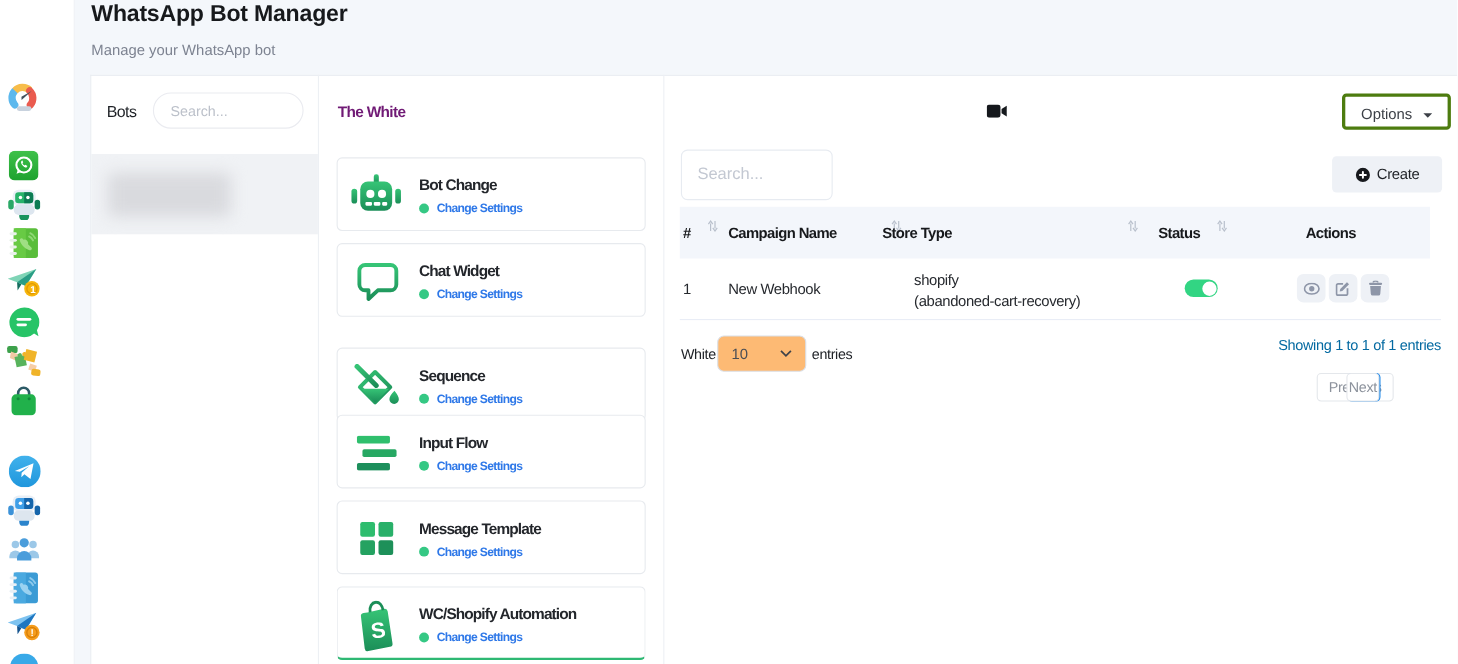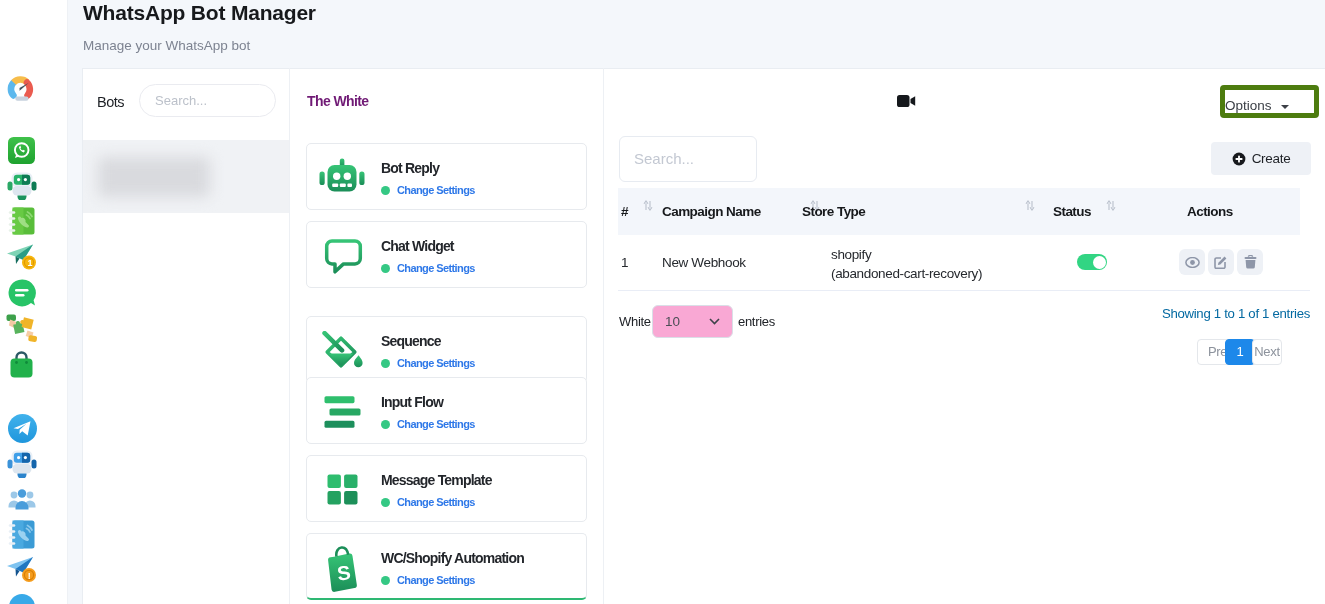--- a/index.html
+++ b/index.html
@@ -22,38 +22,38 @@
   
   .col2-title { left:307px; top:93px; font-size:14px; font-weight:700; color:#701a75; letter-spacing:-0.6px; }
   .fbox { left:306px; width:281px; height:67px; background:#fff; border:1px solid #e7eaee; border-radius:5px; }
   .fbox .ic { position:absolute; left:10px; top:13px; width:50px; height:41px; display:flex; align-items:center; justify-content:center; }
   .fbox .t { position:absolute; left:74px; top:16px; font-size:14px; font-weight:700; color:#23262b; letter-spacing:-0.8px; }
   .fbox .cs { position:absolute; left:74px; top:40px; font-size:11px; font-weight:700; color:#2e78e8; letter-spacing:-0.6px; }
   .fbox .dot { display:inline-block; width:9px; height:9px; border-radius:50%; background:#35c884; margin-right:7px; vertical-align:-1px; }
   .fbox.active { border-bottom:2px solid #2eb873; }
   
   .c3-title { left:620px; top:94px; font-size:13.5px; font-weight:700; color:#17191c; letter-spacing:-0.65px; }
-  .opt-btn { left:1220px; top:85px; width:99px; height:33px; border:5px solid #4d7c0f; border-radius:4px; background:#fff;
-             font-size:13.5px; color:#3c4047; line-height:31px; }
+  .opt-btn { left:1220px; top:85px; width:99px; height:33px; border:3px solid #4d7c0f; border-radius:4px; background:#fff;
+             font-size:13.5px; color:#3c4047; text-align:center; line-height:31px; }
   .caret { display:inline-block; width:0; height:0; border-left:4px solid transparent; border-right:4px solid transparent;
            border-top:4.5px solid #3c4047; margin-left:6px; vertical-align:1px; }
   .search2 { left:619px; top:136px; width:138px; height:46px; border:1px solid #e7ebf1; border-radius:6px; background:#fff; }
   .search2 span { position:absolute; left:14px; top:13px; font-size:15px; color:#c3c8d2; }
   .create-btn { left:1211px; top:142px; width:100px; height:33px; background:#eef1f6; border-radius:4px;
                 font-size:13.5px; color:#1e2126; display:flex; align-items:center; justify-content:center; gap:6px; letter-spacing:-0.3px; }
   .thead { left:618px; top:188px; width:682px; height:47px; background:#f3f6fb; }
   .th { position:absolute; font-size:13.5px; font-weight:700; color:#17191c; top:204px; letter-spacing:-0.55px; }
   .sort { position:absolute; top:200px; width:10px; height:11px; }
   .cell { position:absolute; font-size:13.5px; color:#26292e; letter-spacing:-0.35px; }
   .rowline { left:618px; top:290px; width:692px; height:1px; background:#e9edf6; }
   .toggle { left:1077px; top:254px; width:30px; height:16px; background:#32d583; border-radius:8px; }
   .knob { position:absolute; right:1.5px; top:1.5px; width:13px; height:13px; background:#fff; border-radius:50%; }
   .abtn { width:26px; height:26px; background:#eef1f6; border-radius:6px; top:249px; display:flex; align-items:center; justify-content:center; }
   .show-t { font-size:13px; color:#202328; top:314px; letter-spacing:-0.3px; }
-  .select { left:652px; top:305px; width:81px; height:33px; border:1px solid #dadfe7; border-radius:6px; background:#f9a8d4; }
+  .select { left:652px; top:305px; width:81px; height:33px; border:1px solid #dadfe7; border-radius:6px; background:#fdba74; }
   .select span { position:absolute; left:12px; top:8px; font-size:13.5px; color:#4a4e55; }
   .showing { top:306px; right:15px; font-size:13.2px; color:#0369a1; letter-spacing:-0.3px; }
   .pbtn { top:339px; height:26px; border:1px solid #e4e7eb; border-radius:4px; background:#fff;
           font-size:13px; color:#8c929c; text-align:center; line-height:24px; letter-spacing:-0.3px; }
   .pbtn.on { background:#1d88ea; border-color:#1d88ea; color:#fff; font-weight:400; }
 </style>
 </head>
 <body>
 <div class="page">
   <div class="abs side"></div>
@@ -234,21 +234,21 @@
         <rect x="9.5" y="7" width="29" height="26.5" rx="7" fill="url(#gg)"></rect>
         <rect x="1.5" y="13.5" width="5.2" height="13.5" rx="2.6" fill="url(#gg)"></rect>
         <rect x="41.3" y="13.5" width="5.2" height="13.5" rx="2.6" fill="url(#gg)"></rect>
         <circle cx="18.7" cy="18.3" r="3.7" fill="#fff"></circle>
         <circle cx="29.3" cy="18.3" r="3.7" fill="#fff"></circle>
         <rect x="14.2" y="25.6" width="6" height="3.4" rx="1" fill="#fff"></rect>
         <rect x="21.8" y="25.6" width="6" height="3.4" rx="1" fill="#fff"></rect>
         <rect x="29.4" y="25.6" width="4.6" height="3.4" rx="1" fill="#fff"></rect>
       </svg>
     </div>
-    <div class="t">Bot Reply</div>
+    <div class="t">Bot Change</div>
     <div class="cs"><span class="dot"></span>Change Settings</div>
   </div>
 
   <div class="abs fbox" style="top:221px">
     <div class="ic">
       <svg width="42" height="40" viewBox="0 0 42 40">
         <path d="M11 4.9 H34 a5.3 5.3 0 0 1 5.3 5.3 V22.6 a5.3 5.3 0 0 1 -5.3 5.3 H22.5 L14 35.8 V27.9 H11 a5.3 5.3 0 0 1 -5.3 -5.3 V10.2 A5.3 5.3 0 0 1 11 4.9 Z" fill="none" stroke="url(#gg)" stroke-width="3.5" stroke-linejoin="round"></path>
       </svg>
     </div>
     <div class="t">Chat Widget</div>
@@ -384,14 +384,14 @@
   <div class="abs select">
       <span>10</span>
     <svg style="position:absolute;right:12px;top:12px" width="11" height="7" viewBox="0 0 11 7">
         <path d="M1 1 L5.5 5.5 L10 1" fill="none" stroke="#3e4249" stroke-width="1.6"></path>
       </svg>
   </div>
   <div class="abs show-t" style="left:738px">entries</div>
   <div class="abs showing">Showing 1 to 1 of 1 entries</div>
   <div class="abs pbtn" style="left:1197px;width:70px">Previous</div>
   <div class="abs pbtn on" style="left:1225px;width:30px">1</div>
-  <div class="abs pbtn" style="left:1252px;width:30px">Next</div>
+  <div class="abs pbtn" style="left:1224px;width:30px">Next</div>
 </div>
 
 </body></html>

